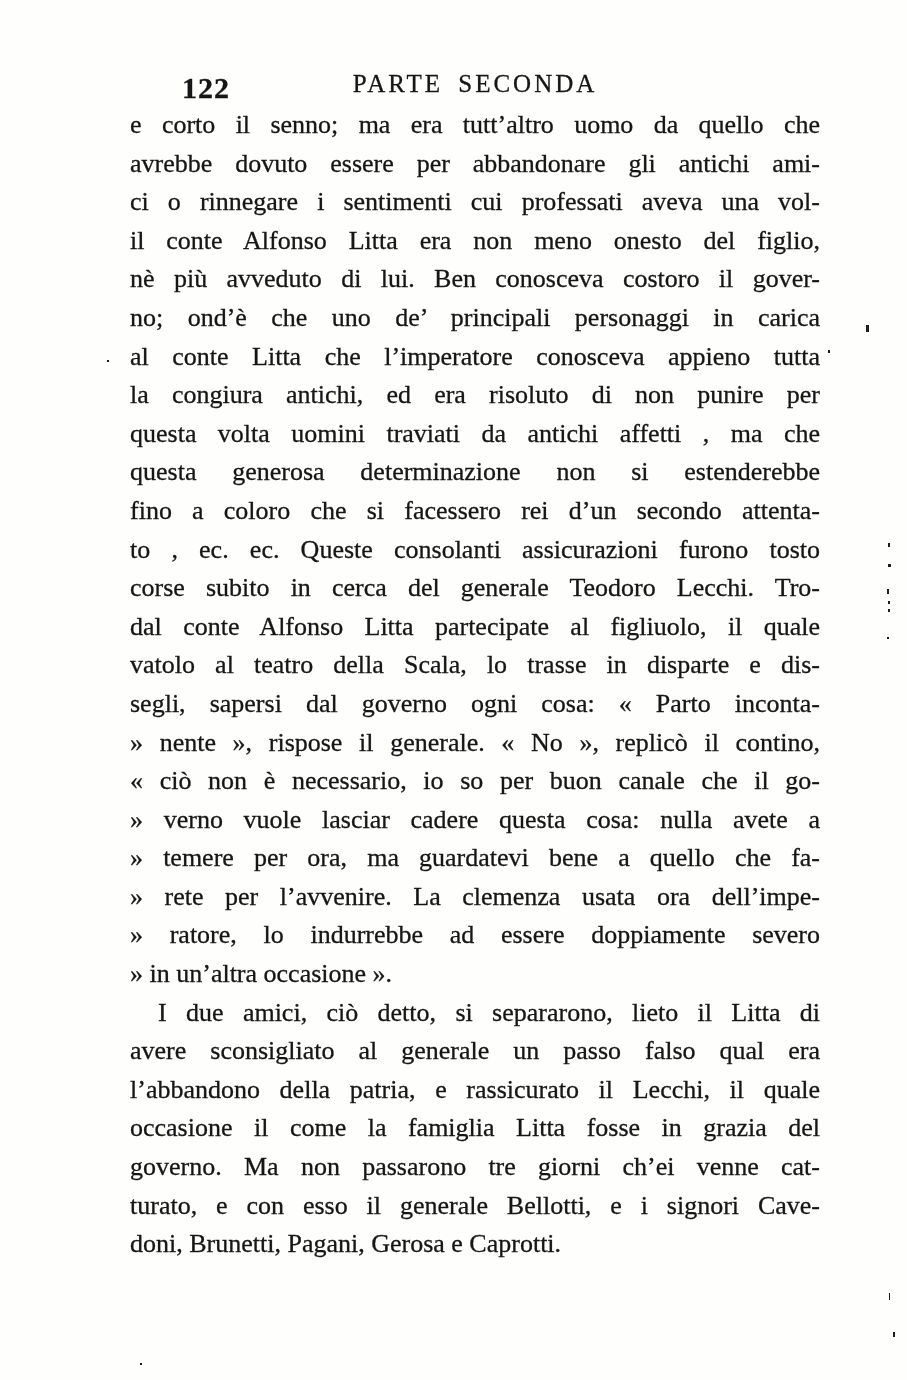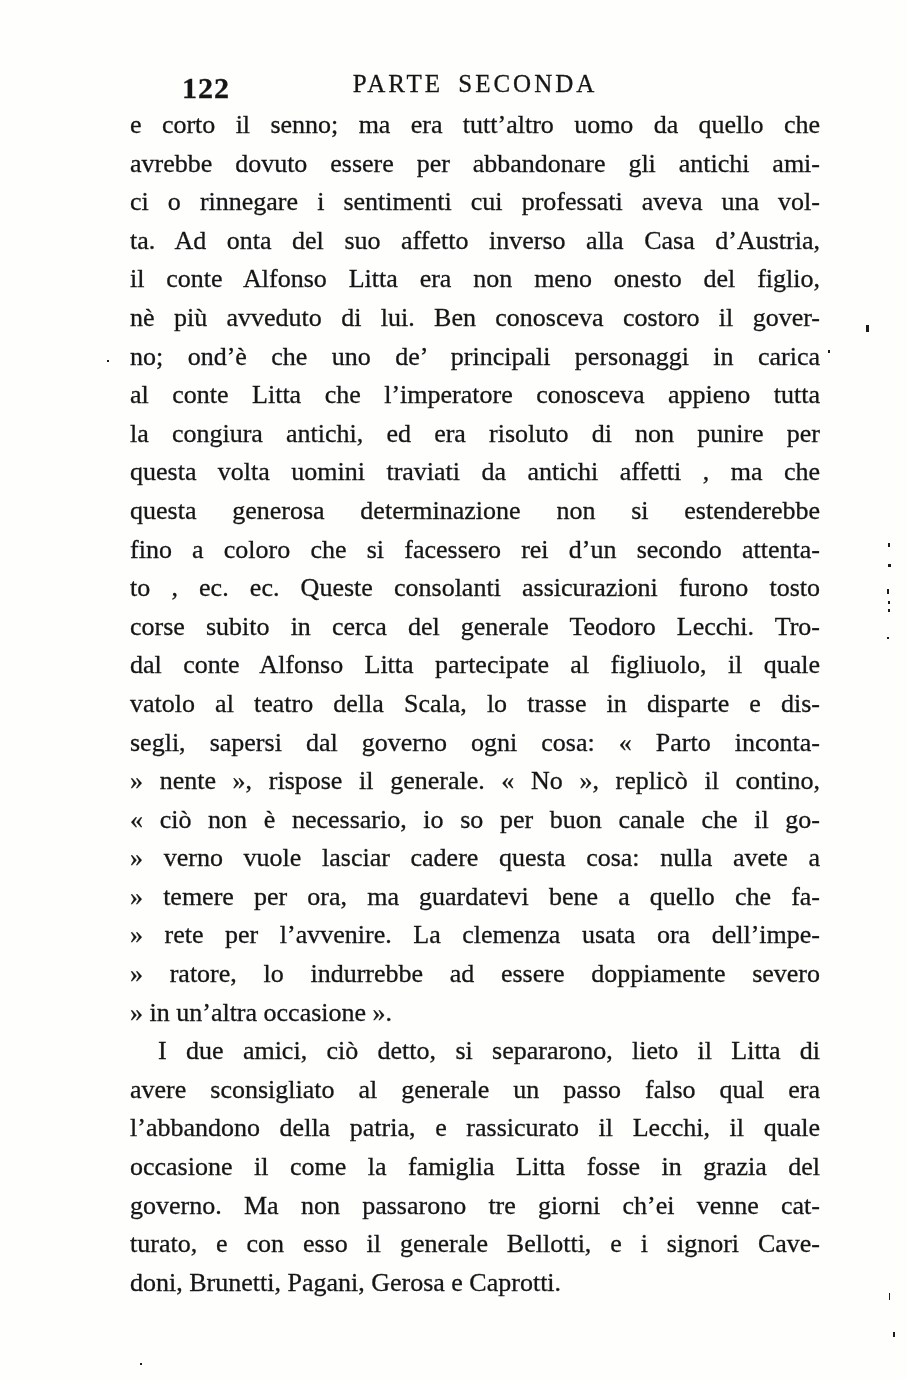--- a/index.html
+++ b/index.html
@@ -73,21 +73,20 @@
 
     <header class="page-header">
       <span class="page-number">122</span>
       <span class="running-title">PARTE SECONDA</span>
     </header>
 
     <main class="text-block">
       <div class="line">e corto il senno; ma era tutt’altro uomo da quello che</div>
       <div class="line">avrebbe dovuto essere per abbandonare gli antichi ami-</div>
       <div class="line">ci o rinnegare i sentimenti cui professati aveva una vol-</div>
-      <div class="line">ta. Ad onta del suo affetto inverso alla Casa d’Austria,</div>
       <div class="line">il conte Alfonso Litta era non meno onesto del figlio,</div>
       <div class="line">nè più avveduto di lui. Ben conosceva costoro il gover-</div>
       <div class="line">no; ond’è che uno de’ principali personaggi in carica</div>
       <div class="line">al conte Litta che l’imperatore conosceva appieno tutta</div>
       <div class="line">la congiura antichi, ed era risoluto di non punire per</div>
       <div class="line">questa volta uomini traviati da antichi affetti , ma che</div>
       <div class="line">questa generosa determinazione non si estenderebbe</div>
       <div class="line">fino a coloro che si facessero rei d’un secondo attenta-</div>
       <div class="line">to , ec. ec. Queste consolanti assicurazioni furono tosto</div>
       <div class="line">corse subito in cerca del generale Teodoro Lecchi. Tro-</div>

